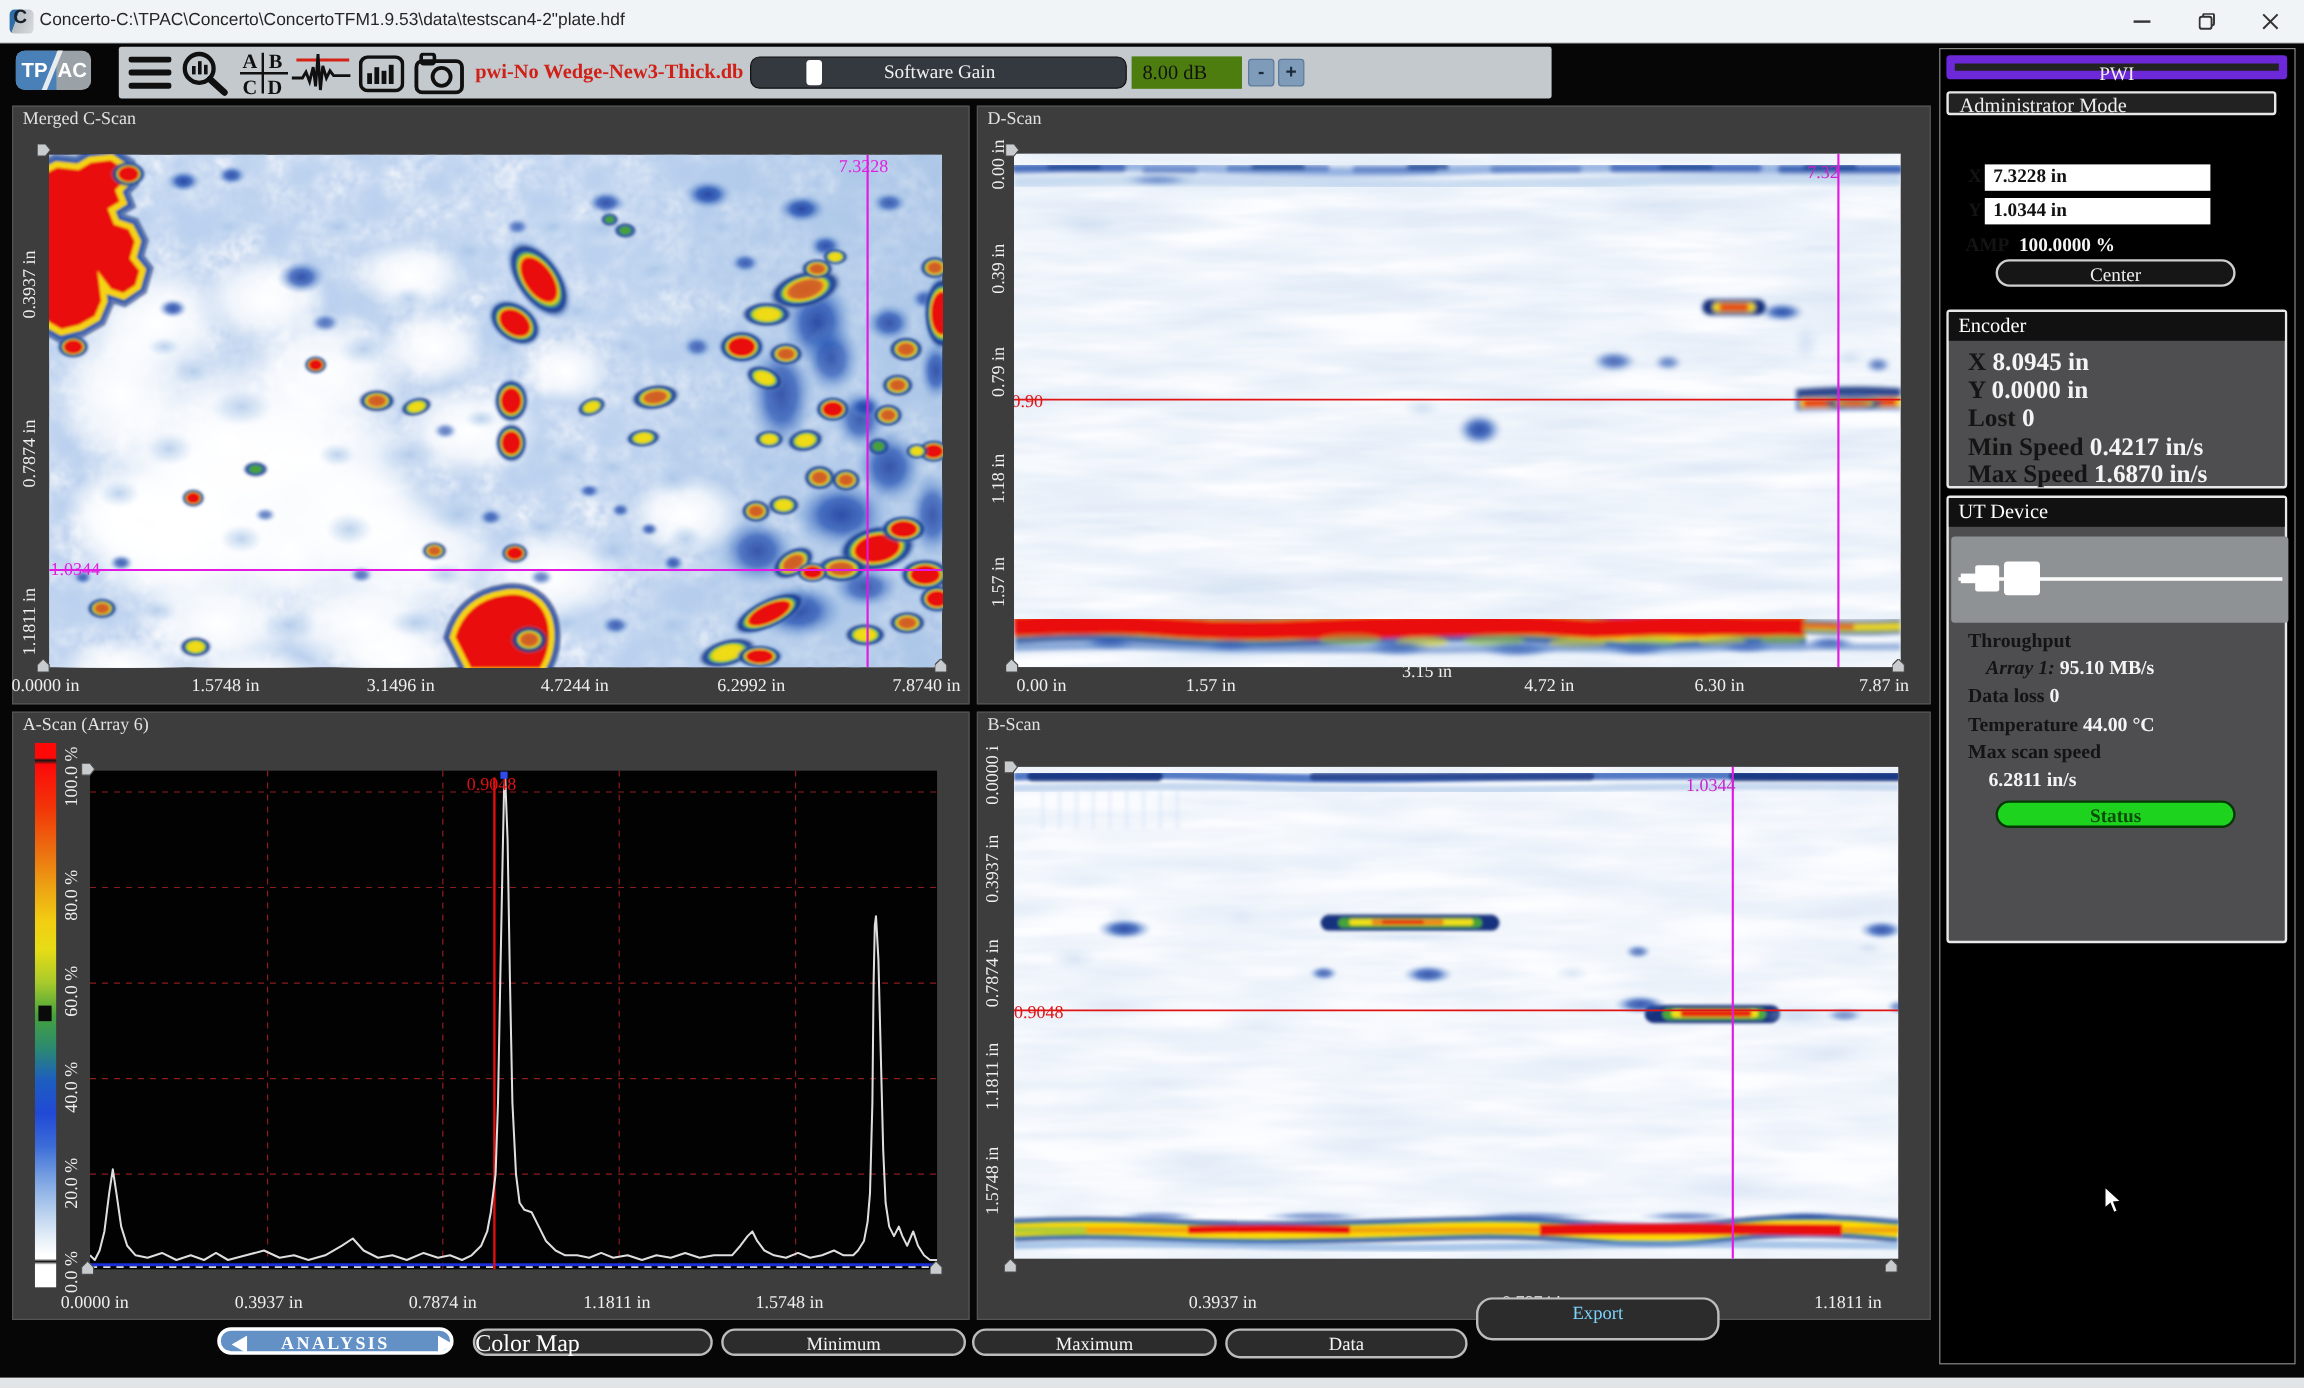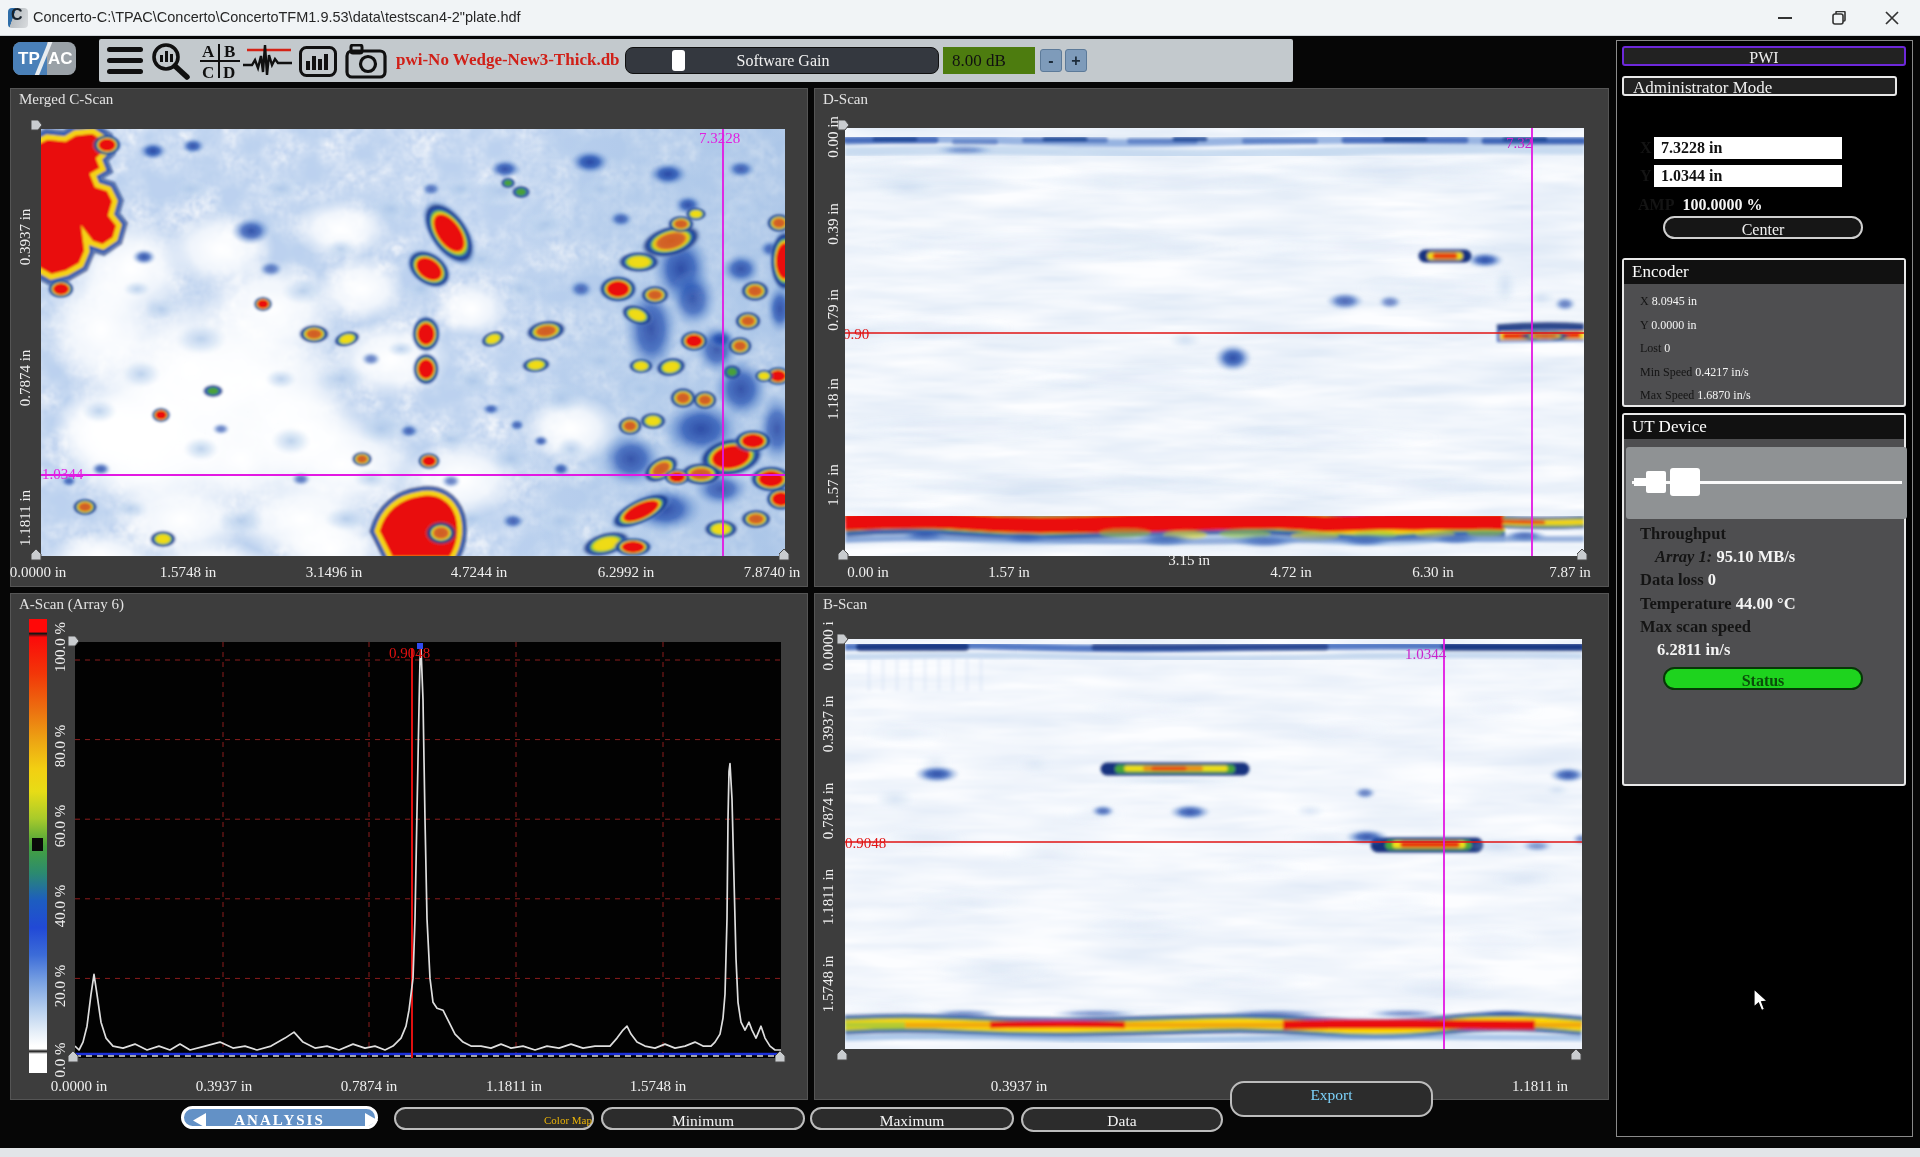--- a/index.html
+++ b/index.html
@@ -756,50 +756,50 @@
     <svg style="position:absolute;left:837px;top:634px" width="12" height="12">
       <polygon points="0,0 7,0 11,5 7,10 0,10" fill="#c9cccf" stroke="#4a4a4a" stroke-width="1"></polygon>
     </svg>
     <svg style="position:absolute;left:837px;top:1049px" width="12" height="12">
       <polygon points="0,11 0,5 5,0 10,5 10,11" fill="#c9cccf" stroke="#4a4a4a" stroke-width="1"></polygon>
     </svg>
     <svg style="position:absolute;left:1571px;top:1049px" width="12" height="12">
       <polygon points="0,11 0,5 5,0 10,5 10,11" fill="#c9cccf" stroke="#4a4a4a" stroke-width="1"></polygon>
     </svg>
     <div style="position:absolute;left:1616px;top:40px;width:297px;height:1097px;background:#000;border:1px solid #8a8a8a"></div>
-    <div style="position:absolute;background:#222;border:2px solid #6d28d9;border-radius:3px;color:#efefef;font-size:16px;left:1622px;top:46px;width:284px;height:20px;text-align:center;line-height:20px">PWI</div>
+    <div style="position:absolute;background:#222;border:7px solid #6d28d9;border-radius:3px;color:#efefef;font-size:16px;left:1622px;top:46px;width:284px;height:20px;text-align:center;line-height:20px">PWI</div>
     <div style="position:absolute;background:#222;border:2px solid #e8e8e8;border-radius:3px;color:#efefef;font-size:16px;left:1622px;top:76px;width:284px;height:20px;line-height:20px;padding-left:9px;width:275px;font-size:17px">Administrator Mode</div>
     <div style="position:absolute;left:1640px;top:139px;color:#141414;font-weight:bold;font-size:16px">X</div>
     <div style="position:absolute;left:1654px;top:137px;width:188px;height:22px;background:#fff;color:#111;font-weight:bold;font-size:16px;line-height:22px;padding-left:7px">7.3228 in</div>
     <div style="position:absolute;left:1640px;top:167px;color:#141414;font-weight:bold;font-size:16px">Y</div>
     <div style="position:absolute;left:1654px;top:165px;width:188px;height:22px;background:#fff;color:#111;font-weight:bold;font-size:16px;line-height:22px;padding-left:7px">1.0344 in</div>
     <div style="position:absolute;left:1638px;top:196px;color:#141414;font-weight:bold;font-size:16px">AMP&nbsp;&nbsp;<span style="color:#f4f4f4">100.0000 %</span></div>
     <div style="position:absolute;left:1663px;top:216px;width:200px;height:23px;background:#161616;border:2px solid #cfcfcf;border-radius:14px;color:#f0f0f0;font-size:16px;text-align:center;line-height:23px">Center</div>
     <div style="position:absolute;left:1622px;top:258px;width:284px;height:149px;background:#4e4e50;border:2px solid #e8e8e8;border-radius:3px">
       <div style="background:#111;color:#fff;font-size:17px;height:24px;line-height:24px;padding-left:8px">Encoder</div>
-      <div style="padding:6px 0 0 16px;font-size:12px;font-weight:normal;line-height:23.5px;color:#141414">X <span style="color:#f4f4f4"> 8.0945 in</span><br>Y <span style="color:#f4f4f4"> 0.0000 in</span><br>Lost <span style="color:#f4f4f4"> 0</span><br>Min Speed <span style="color:#f4f4f4"> 0.4217 in/s</span><br>Max Speed <span style="color:#f4f4f4"> 1.6870 in/s</span></div>
+      <div style="padding:6px 0 0 16px;font-size:21px;font-weight:bold;line-height:23.5px;color:#141414">X <span style="color:#f4f4f4"> 8.0945 in</span><br>Y <span style="color:#f4f4f4"> 0.0000 in</span><br>Lost <span style="color:#f4f4f4"> 0</span><br>Min Speed <span style="color:#f4f4f4"> 0.4217 in/s</span><br>Max Speed <span style="color:#f4f4f4"> 1.6870 in/s</span></div>
     </div>
     <div style="position:absolute;left:1622px;top:413px;width:284px;height:373px;background:#4e4e50;border:2px solid #e8e8e8;border-radius:3px">
       <div style="background:#111;color:#fff;font-size:17px;height:24px;line-height:24px;padding-left:8px">UT Device</div>
     </div>
     <div style="position:absolute;left:1626px;top:447px;width:281px;height:72px;background:#8f9294;border-radius:3px"></div>
     <div style="position:absolute;left:1632px;top:481px;width:270px;height:3px;background:#fafafa"></div>
     <div style="position:absolute;left:1634px;top:478px;width:14px;height:8px;background:#fff"></div>
     <div style="position:absolute;left:1646px;top:471px;width:20px;height:22px;background:#fff;border-radius:2px"></div>
     <div style="position:absolute;left:1670px;top:468px;width:30px;height:28px;background:#fff;border-radius:3px"></div>
     <div style="position:absolute;left:1640px;top:522px;font-size:16.5px;font-weight:bold;line-height:23.2px;color:#141414">Throughput<br><span style="font-style:italic;padding-left:15px">Array 1:</span><span style="color:#f4f4f4"> 95.10 MB/s</span><br>Data loss <span style="color:#f4f4f4"> 0</span><br>Temperature <span style="color:#f4f4f4"> 44.00 °C</span><br>Max scan speed<br><span style="color:#f4f4f4;padding-left:17px">6.2811 in/s</span></div>
     <div style="position:absolute;left:1663px;top:667px;width:200px;height:23px;background:#1ed31e;border:2px solid #063806;border-radius:14px;color:#0a4d0a;font-weight:bold;font-size:16px;text-align:center;line-height:23px">Status</div>
     <div style="position:absolute;left:181px;top:1106px;width:197px;height:23px;background:#6391c6;border:3px solid #fff;border-radius:15px;color:#fff;font-weight:bold;font-size:15px;letter-spacing:2px;text-align:center;line-height:23px">ANALYSIS</div>
     <svg style="position:absolute;left:193px;top:1113px" width="13" height="15">
       <polygon points="13,0 13,15 0,7.5" fill="#fff"></polygon>
     </svg>
     <svg style="position:absolute;left:365px;top:1113px" width="13" height="15">
       <polygon points="0,0 0,15 13,7.5" fill="#fff"></polygon>
     </svg>
-    <div style="position:absolute;left:394px;top:1107px;width:200px;height:23px;background:#2c2c2c;border:2px solid #bcbcbc;border-radius:14px;color:#eab308;font-size:11px;text-align:right;line-height:23px">Color Map</div>
+    <div style="position:absolute;left:394px;top:1107px;width:200px;height:23px;background:#2c2c2c;border:2px solid #bcbcbc;border-radius:14px;color:#ffffff;font-size:20px;text-align:left;line-height:23px">Color Map</div>
     <div style="position:absolute;left:601px;top:1107px;width:204px;height:23px;background:#2c2c2c;border:2px solid #bcbcbc;border-radius:14px;color:#f5f5f5;font-size:15.5px;text-align:center;line-height:23px">Minimum</div>
     <div style="position:absolute;left:810px;top:1107px;width:204px;height:23px;background:#2c2c2c;border:2px solid #bcbcbc;border-radius:14px;color:#f5f5f5;font-size:15.5px;text-align:center;line-height:23px">Maximum</div>
     <div style="position:absolute;left:1021px;top:1107px;width:202px;height:25px;background:#2c2c2c;border:2px solid #bcbcbc;border-radius:14px;color:#f5f5f5;font-size:15.5px;text-align:center;line-height:23px">Data</div>
     <div style="position:absolute;left:1230px;top:1081px;width:203px;height:36px;background:#2c2c2c;border:2px solid #bcbcbc;border-radius:14px;color:#7dd3fc;font-size:15.5px;text-align:center;line-height:23px">Export</div>
     <div style="position:absolute;left:0;top:1148px;width:1920px;height:9px;background:#e2e5e8"></div>
     <svg style="position:absolute;left:1753px;top:988px" width="16" height="24">
       <path d="M1,1 L1,19 L5.5,15 L8.5,22.5 L11.5,21.2 L8.6,13.8 L14.5,13.2 Z" fill="#fff" stroke="#000" stroke-width="1.2"></path>
     </svg>
   </div>
 </body></html>

